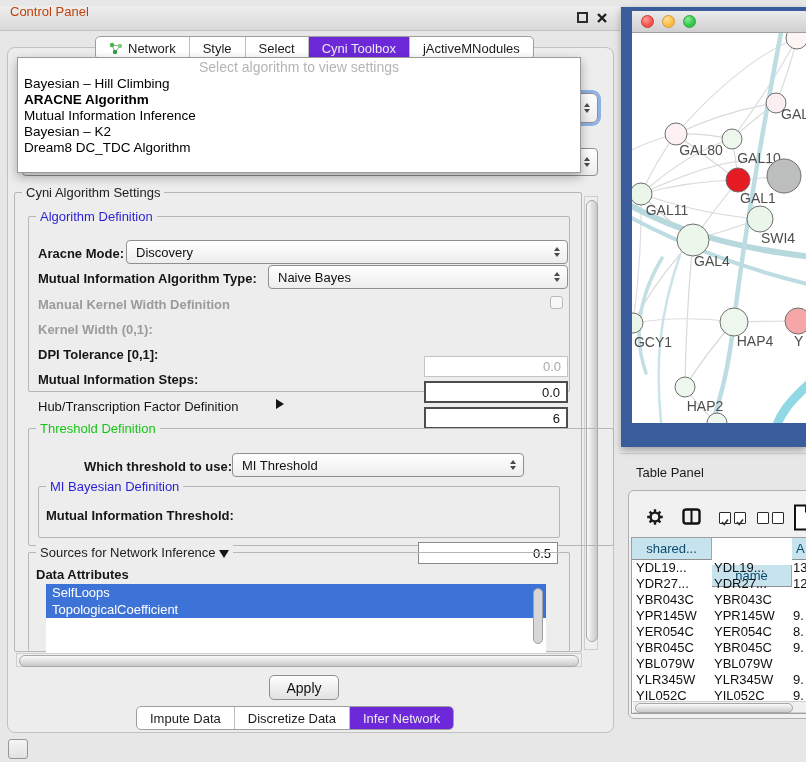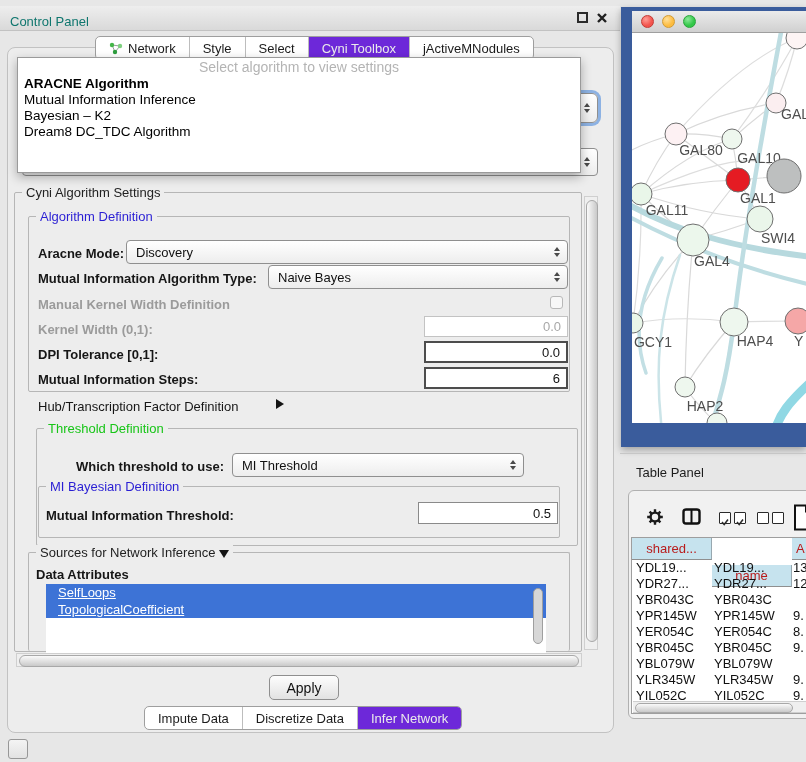--- a/index.html
+++ b/index.html
@@ -1,21 +1,21 @@
 <!DOCTYPE html>
 <html><head>
 <meta charset="utf-8">
 <style>
   html,body{margin:0;padding:0;}
   body{font-family:"Liberation Sans",sans-serif;}
   #page{position:relative;width:806px;height:762px;background:#e7e7e7;overflow:hidden;}
   .abs{position:absolute;}
   
   #cp-titlebar{left:0;top:6px;width:620px;height:24px;background:linear-gradient(#eeeeee,#d9d9d9);border-bottom:1px solid #c2c2c2;}
-  #cp-title{left:10px;top:14px;font-size:13px;color:#0f766e;}
+  #cp-title{left:10px;top:4px;font-size:13px;color:#c2410c;}
   #cp-panel{left:7px;top:47px;width:605px;height:684px;background:#ededed;border:1px solid #c2c2c2;border-radius:8px;}
   
   .seg{display:flex;background:#ffffff;border:1px solid #9e9e9e;border-radius:5px;overflow:hidden;height:22px;font-size:13px;color:#1b1b1b;z-index:3;}
   .seg-item{display:flex;align-items:center;justify-content:center;padding:0 13px;border-left:1px solid #bdbdbd;white-space:nowrap;}
   .seg-item:first-child{border-left:none;}
   .seg-item.on{background:#6d28d9;color:#ebebeb;}
   .neticon{margin-right:5px;display:inline-flex;}
   
   #algo-popup{left:17px;top:57px;width:562px;height:114px;background:#ffffff;border:1px solid #9a9a9a;box-shadow:0 4px 10px rgba(0,0,0,.3);z-index:5;}
   #algo-popup .ph{height:18px;line-height:18px;text-align:center;color:#b4b4b4;font-size:14px;}
@@ -25,44 +25,44 @@
   .combo{display:flex;align-items:center;background:linear-gradient(#ffffff,#ededed);border:1px solid #8f8f8f;border-radius:4px;font-size:13px;color:#111;padding-left:9px;box-sizing:border-box;}
   .arrows{margin-left:auto;margin-right:7px;display:flex;flex-direction:column;gap:2px;}
   .tri-u{width:0;height:0;border-left:3.5px solid transparent;border-right:3.5px solid transparent;border-bottom:4.5px solid #4a4a4a;}
   .tri-d{width:0;height:0;border-left:3.5px solid transparent;border-right:3.5px solid transparent;border-top:4.5px solid #4a4a4a;}
   
   .group{border:1px solid #b6b6b6;border-radius:2px;}
   .gtitle{position:absolute;top:-8px;left:7px;background:#ededed;padding:0 4px;font-size:13px;white-space:nowrap;}
   .lbl{font-size:13px;color:#161616;font-weight:bold;white-space:nowrap;}
   .lbl.plain{font-weight:normal;}
   .lbl.dis{color:#9b9b9b;}
-  .field{background:#fff;font-size:13px;color:#111;display:flex;align-items:center;justify-content:flex-end;padding:0 6px;box-sizing:border-box;}
+  .field{background:#fff;font-size:13px;color:#111;display:flex;align-items:center;justify-content:flex-end;padding:0 6px;box-sizing:border-box;margin-top:40px;}
   .field.dis{color:#a8a8a8;border:1px solid #c3c3c3 !important;}
   .tri-right{width:0;height:0;border-top:5px solid transparent;border-bottom:5px solid transparent;border-left:8px solid #141414;display:inline-block;}
   .tri-down{width:0;height:0;border-left:5px solid transparent;border-right:5px solid transparent;border-top:8px solid #141414;display:inline-block;}
   
   #attr-list{left:46px;top:584px;width:500px;height:70px;background:#fff;overflow:hidden;}
-  .attr-item{height:17px;line-height:17px;background:#3d73d6;color:#fff;font-size:13px;padding-left:12px;text-decoration:underline;}
+  .attr-item{height:17px;line-height:17px;background:#3d73d6;color:#fff;font-size:13px;padding-left:6px;}
   
   .sb-track{background:#efefef;border:1px solid #cfcfcf;box-sizing:border-box;}
   .sb-thumb-v{background:linear-gradient(90deg,#fafafa,#c9c9c9);border:1px solid #a8a8a8;border-radius:6px;}
   .sb-thumb-h{background:linear-gradient(#fafafa,#c9c9c9);border:1px solid #a8a8a8;border-radius:6px;}
   .btn{border:1px solid #8f8f8f;border-radius:5px;background:linear-gradient(#fdfdfd,#e2e2e2);font-size:14px;color:#111;display:flex;align-items:center;justify-content:center;}
   
   #net-frame{left:621px;top:7px;width:185px;height:440px;background:#3a5c9c;box-shadow:0 3px 7px rgba(0,0,0,.3);}
   #net-titlebar{left:632px;top:11px;width:174px;height:22px;background:linear-gradient(#ebebeb,#d0d0d0);border-bottom:1px solid #9f9f9f;display:flex;align-items:center;padding-left:9px;gap:8px;box-sizing:border-box;}
   .light{width:13px;height:13px;border-radius:50%;box-sizing:border-box;}
   #net-canvas{left:632px;top:33px;width:174px;height:390px;background:#ffffff;}
   
   #tp-divider{left:620px;top:453px;width:186px;height:1px;background:#c6c6c6;}
   #tp-title{left:636px;top:465px;font-size:13px;color:#1c1c1c;}
   #tp-panel{left:628px;top:490px;width:190px;height:227px;background:#f1f1f1;border:1px solid #b0b0b0;border-radius:6px;}
   .tb-check{width:10px;height:10px;border:1.5px solid #2a2a2a;border-radius:1px;display:inline-block;background:#fff;}
   #tbl-wrap{left:631px;top:537px;width:176px;height:177px;border:1px solid #9e9e9e;background:#fff;box-sizing:border-box;overflow:hidden;}
-  .hcell{position:absolute;top:0;height:22px;background:#c6e3ee;border-right:1px solid #98a8b0;border-bottom:1px solid #8f8f8f;font-size:13px;color:#b91c1c;display:flex;align-items:center;justify-content:center;box-sizing:border-box;}
+  .hcell{position:absolute;top:0;height:22px;background:#c6e3ee;border-right:1px solid #98a8b0;border-bottom:1px solid #8f8f8f;font-size:13px;color:#0c4a6e;display:flex;align-items:center;justify-content:center;box-sizing:border-box;}
   #table-body{position:absolute;left:0;top:22px;width:176px;height:140px;overflow:hidden;}
   .trow{position:relative;height:16px;line-height:16px;font-size:13px;color:#101010;}
   .trow .c0{position:absolute;left:4px;}
   .trow .c1{position:absolute;left:82px;}
   .trow .c2{position:absolute;left:161px;}
   .nodelabel{font-family:"Liberation Sans",sans-serif;font-size:14px;fill:#4e4e4e;}
 </style>
 </head>
 <body>
 
@@ -113,20 +113,21 @@
     <span>gal-filtered sif default node</span>
     <span class="arrows">
         <span class="tri-u"></span>
         <span class="tri-d"></span>
       </span>
   </div>
 
   <div class="abs" id="algo-popup">
     <div class="ph">Select algorithm to view settings</div>
     <div id="algo-items">
+        <div class="algo-item">Bayesian – Hill Climbing</div>
         <div class="algo-item sel">ARACNE Algorithm</div>
         <div class="algo-item">Mutual Information Inference</div>
         <div class="algo-item">Bayesian – K2</div>
         <div class="algo-item">Dream8 DC_TDC Algorithm</div>
       </div>
   </div>
 
   <div class="abs group" style="left:14px;top:192px;width:566px;height:458px;">
     <span class="gtitle" style="color:#222;">Cyni Algorithm Settings</span>
   </div>
@@ -159,24 +160,24 @@
   <div class="abs lbl dis" style="left:38px;top:322px;">Kernel Width (0,1):</div>
   <div class="abs field dis" style="left:424px;top:316px;width:144px;height:21px;">0.0</div>
   <div class="abs lbl" style="left:38px;top:347px;">DPI Tolerance [0,1]:</div>
   <div class="abs field" style="left:424px;top:341px;width:144px;height:22px;border:2px solid #4d4d4d;">0.0</div>
   <div class="abs lbl" style="left:38px;top:372px;">Mutual Information Steps:</div>
   <div class="abs field" style="left:424px;top:367px;width:144px;height:22px;border:2px solid #4d4d4d;">6</div>
 
   <div class="abs lbl plain" style="left:38px;top:399px;">Hub/Transcription Factor Definition</div>
   <span class="abs tri-right" style="left:276px;top:399px;"></span>
 
-  <div class="abs group" style="left:36px;top:428px;width:540px;height:116px;">
+  <div class="abs group" style="left:28px;top:428px;width:540px;height:116px;padding-left:44px;">
     <span class="gtitle" style="color:#17c517;">Threshold Definition</span>
   </div>
-  <div class="abs lbl" style="left:76px;top:459px;">Which threshold to use:</div>
+  <div class="abs lbl" style="left:84px;top:459px;">Which threshold to use:</div>
   <div class="abs combo" style="left:232px;top:453px;width:292px;height:24px;">
     <span>MI Threshold</span>
     <span class="arrows">
         <span class="tri-u"></span>
         <span class="tri-d"></span>
       </span>
   </div>
   <div class="abs group" style="left:38px;top:486px;width:520px;height:50px;">
     <span class="gtitle" style="color:#2a1fd4;">MI Bayesian Definition</span>
   </div>
@@ -192,21 +193,21 @@
       <div class="attr-item">TopologicalCoefficient</div>
     </div>
   <div class="abs" style="left:533px;top:588px;width:8px;height:54px;background:#d7d7d7;border:1px solid #9f9f9f;border-radius:5px;z-index:2;"></div>
 
   <div class="abs sb-track" style="left:16px;top:653px;width:566px;height:14px;">
     <div class="sb-thumb-h" style="position:absolute;left:2px;top:1px;width:558px;height:10px;"></div>
   </div>
 
   <div class="abs btn" style="left:269px;top:675px;width:68px;height:23px;">Apply</div>
 
-  <div class="abs seg" style="left:144px;top:706px;text-align:right;">
+  <div class="abs seg" style="left:136px;top:706px;text-align:right;">
     <div class="seg-item">
         <span>Impute Data</span>
       </div>
     <div class="seg-item">
         <span>Discretize Data</span>
       </div>
     <div class="seg-item on">
         <span>Infer Network</span>
       </div>
   </div>

